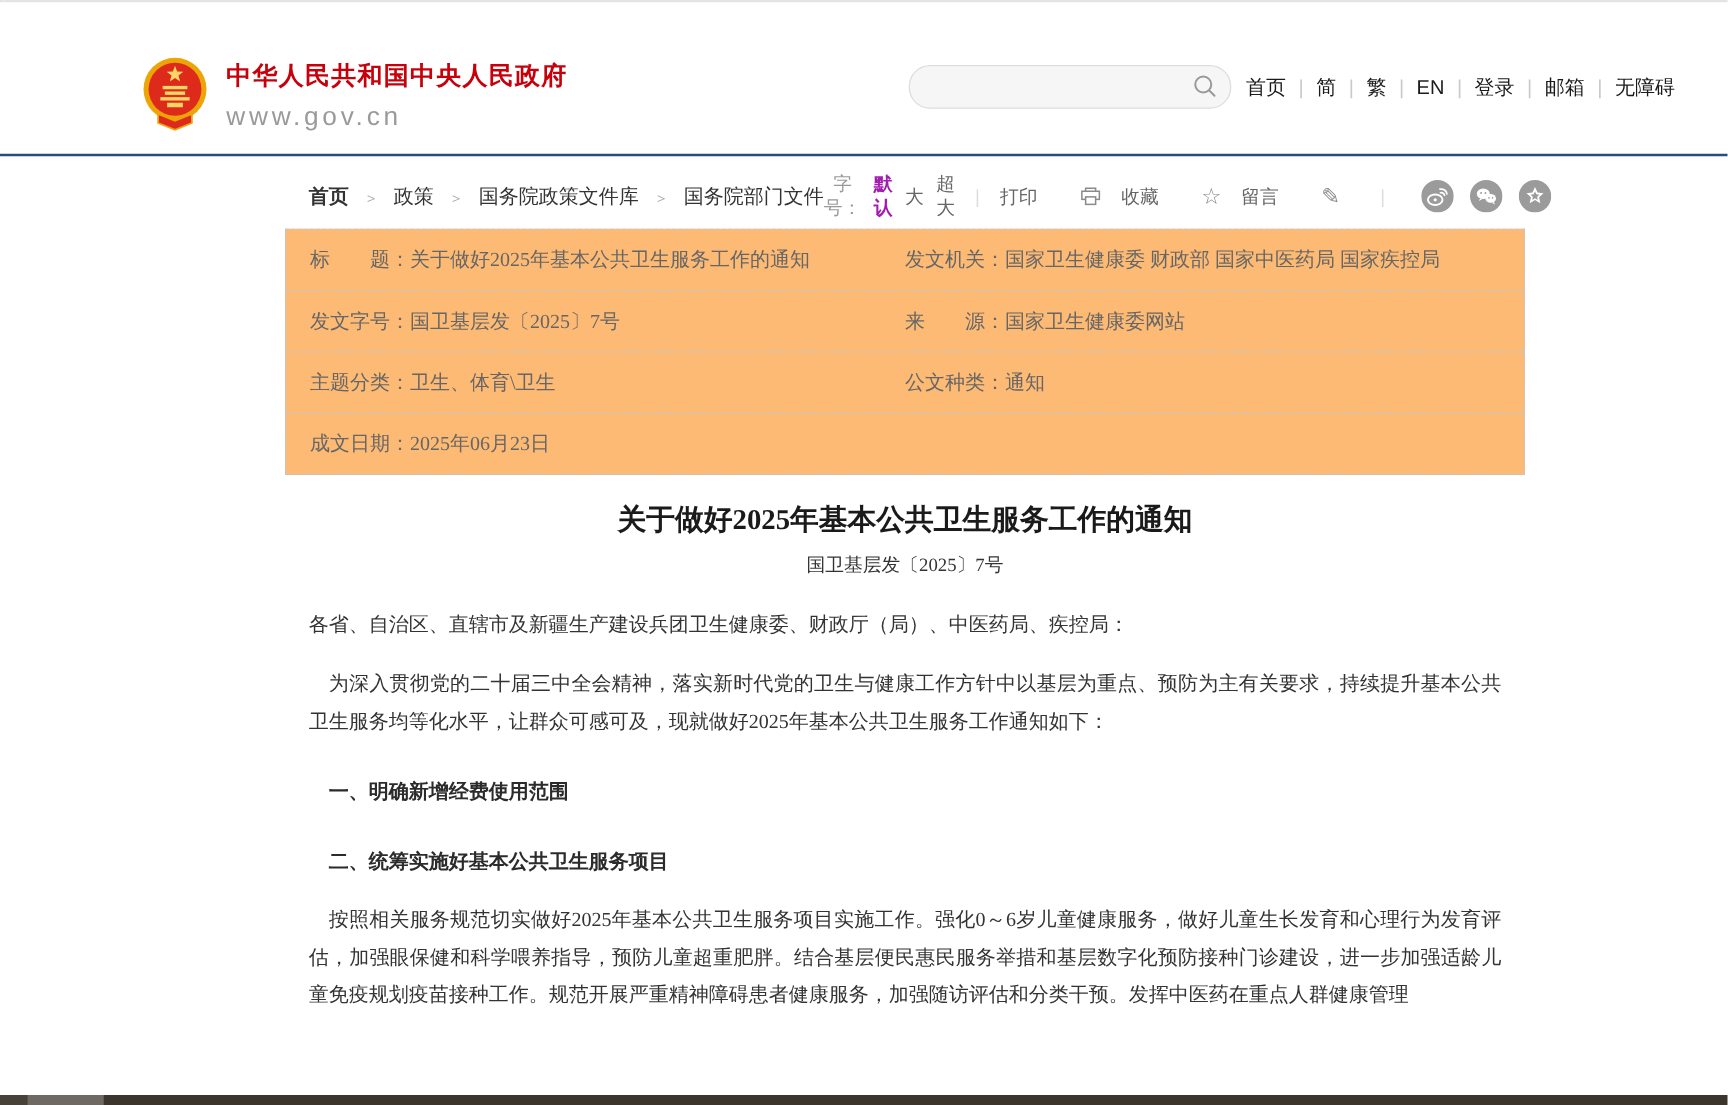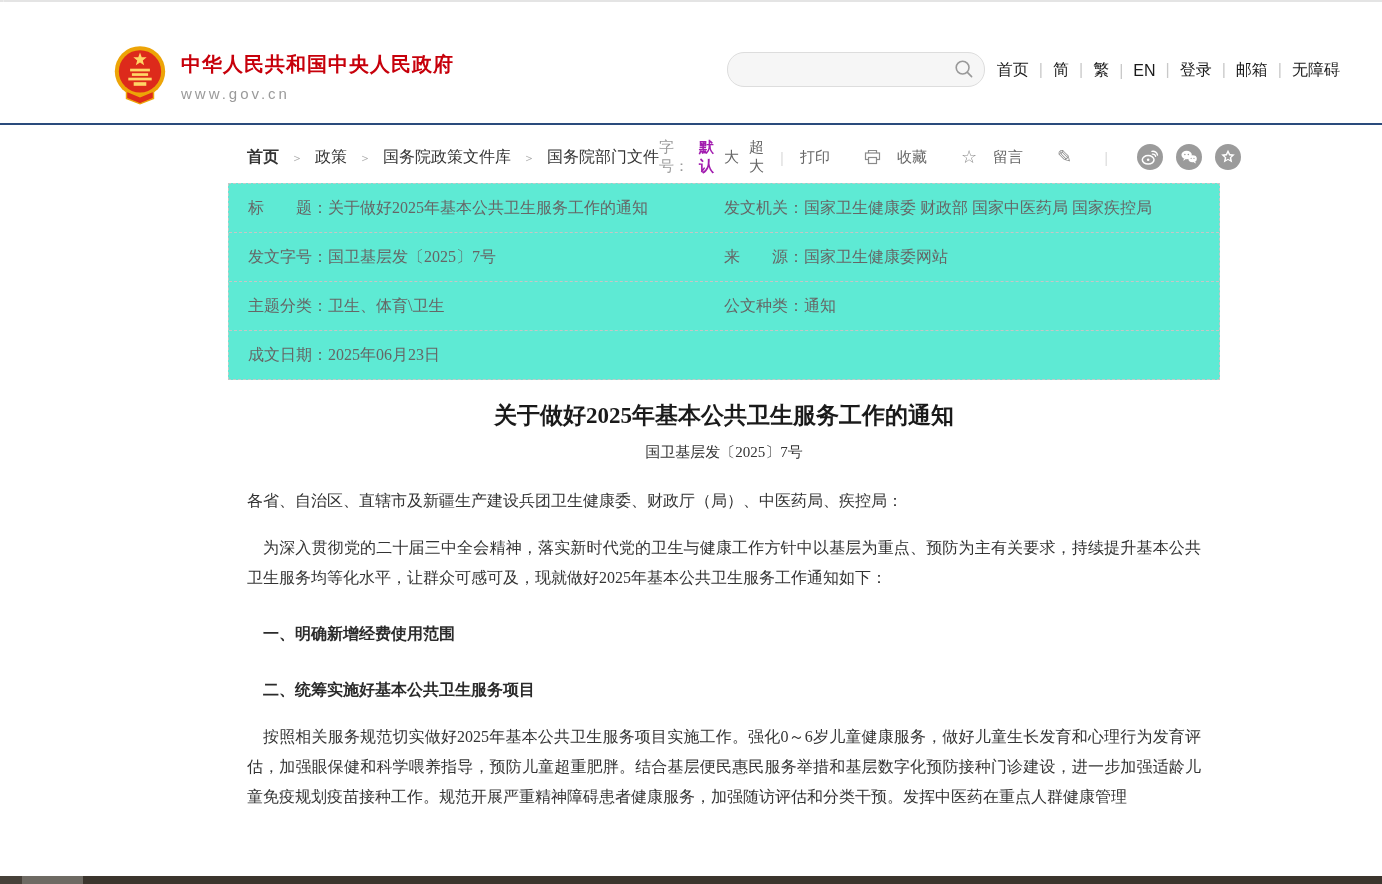--- a/index.html
+++ b/index.html
@@ -8,50 +8,50 @@
   .top-line{position:absolute;top:0;left:0;width:100%;height:2px;background:#e4e4e4;}
   .left-line{position:absolute;top:0;left:3px;width:1px;height:124px;background:#ececec;}
 
   
   .header{position:absolute;top:2px;left:0;width:100%;height:121px;background:#fff;
           border-bottom:2px solid #2a4b7c;}
   .logo{position:absolute;left:113px;top:42px;display:flex;align-items:center;cursor:pointer;}
   .logo-text{margin-left:14px;}
   .site-name{font-size:20px;font-weight:bold;color:#c7000b;letter-spacing:1px;line-height:32px;
              font-family:"Liberation Serif","DejaVu Serif",serif;}
-  .site-url{font-size:15px;color:#9a9a9a;letter-spacing:3px;margin-top:5px;}
+  .site-url{font-size:21px;color:#9a9a9a;letter-spacing:3px;margin-top:5px;}
   .search-box{position:absolute;left:727px;top:50px;width:256px;height:33px;border:1px solid #ddd;
               background:#f6f6f6;border-radius:17px;}
   .search-input{position:absolute;left:14px;top:0;width:200px;height:33px;border:none;background:transparent;
                 outline:none;font-size:14px;color:#333;}
   .search-icon{position:absolute;right:10px;top:6px;}
   .top-nav{position:absolute;right:42px;top:58px;display:flex;align-items:center;font-size:16px;color:#1a1a1a;}
   .top-nav .nav-item{cursor:pointer;white-space:nowrap;}
   .top-nav .nav-item + .nav-item::before{content:"|";color:#c9c9c9;padding:0 10px;font-weight:normal;}
 
   
   .crumb-row{position:absolute;top:143px;left:228px;width:992px;height:28px;display:flex;align-items:center;
              font-size:16px;}
   .crumbs{display:flex;align-items:center;padding-left:19px;}
   .crumb{color:#333;cursor:pointer;white-space:nowrap;}
   .crumb.first{font-weight:bold;}
   .crumb + .crumb::before{content:"＞";color:#aaa;font-size:12px;padding:0 12px;font-weight:normal;}
-  .toolbar{margin-left:auto;display:flex;align-items:center;font-size:15px;color:#888;margin-right:18px;}
+  .toolbar{margin-left:auto;display:flex;align-items:center;font-size:15px;color:#888;margin-right:18px;text-align:center;}
   .fs-label{color:#999;}
   .fs-opt{color:#666;margin-left:10px;cursor:pointer;}
   .fs-opt.active{color:#a21caf;font-weight:bold;}
   .tb-sep{color:#ddd;margin:0 16px;}
   .tb-btn{display:flex;align-items:center;color:#666;cursor:pointer;margin-right:16px;white-space:nowrap;gap:28px;}
   .tb-btn:last-of-type{margin-right:0;}
   .tb-btn .glyph{margin-left:6px;font-size:18px;color:#8a8a8a;line-height:1;}
   .share-circles{display:flex;align-items:center;}
   .share-circles .circ{margin-left:13px;cursor:pointer;line-height:0;}
 
   
-  .meta-box{position:absolute;top:183px;left:228px;width:990px;border:1px dashed #c6c6c6;background:#5eead4;
+  .meta-box{position:absolute;top:183px;left:228px;width:990px;border:1px dashed #c6c6c6;background:#fdba74;
             font-family:"Liberation Serif","DejaVu Serif",serif;font-size:16px;color:#666;}
   .meta-row{height:48px;display:flex;align-items:center;padding-left:19px;border-bottom:1px dashed #c6c6c6;}
   .meta-row:last-child{border-bottom:none;}
   .meta-cell{display:flex;align-items:center;white-space:nowrap;}
   .meta-cell.left{width:476px;flex:0 0 476px;}
   .m-label{color:#666;}
   .m-value{color:#666;}
 
   
   .article{position:absolute;top:392px;left:228px;width:992px;

